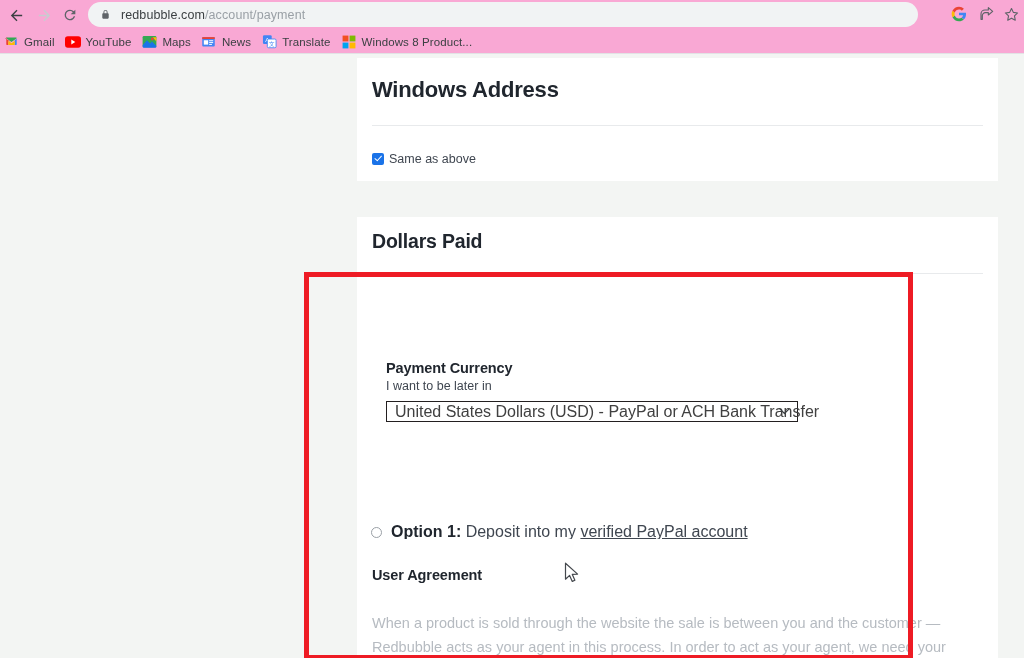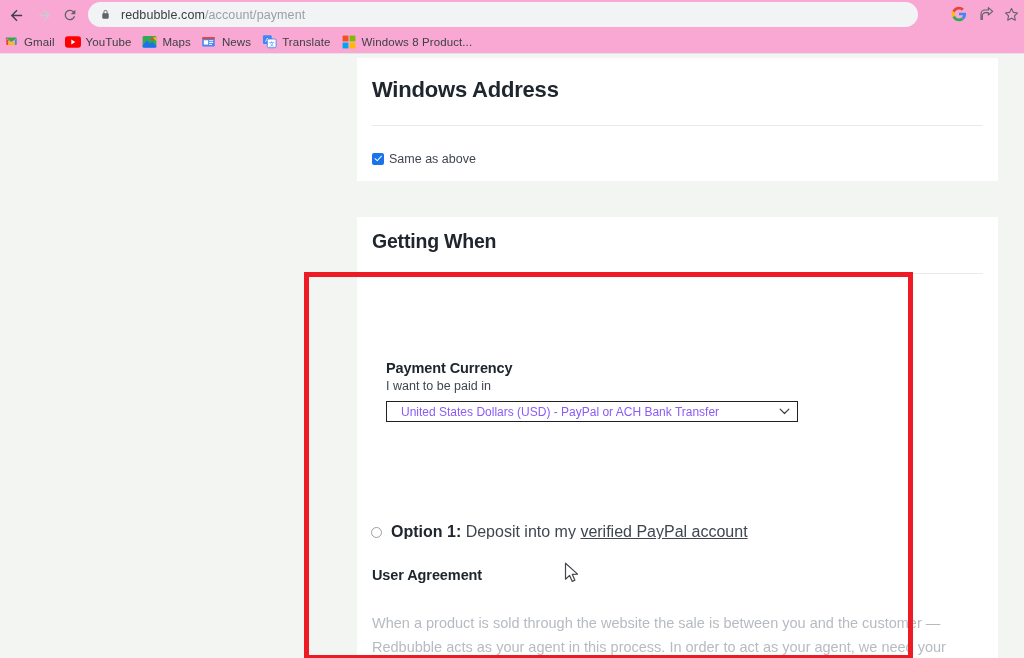--- a/index.html
+++ b/index.html
@@ -179,23 +179,23 @@
   }
   #currency-select {
     margin-top: 8px;
     width: 412px; height: 21px;
     background: #ffffff;
     border: 1.6px solid #231f20;
     display: flex; align-items: center;
     position: relative;
   }
   #currency-select-value {
-    font-size: 12px;
-    color: #8b5cf6;
-    margin-left: 14px;
+    font-size: 16px;
+    color: #404040;
+    margin-left: 8px;
     white-space: nowrap;
   }
   #currency-chevron {
     position: absolute; right: 7px; top: 50%;
     transform: translateY(-60%);
   }
 
   #currency-warning {
     position: absolute; left: 30px; top: 237px;
     font-size: 11.5px;
@@ -395,26 +395,26 @@
   <div class="card" id="card-postal">
     <div class="card-heading" id="postal-heading">Windows Address</div>
     <div class="card-divider" id="postal-divider"></div>
     <div id="same-as-above-row">
       <span class="cbox"></span>
       <span id="same-as-above-label">Same as above</span>
     </div>
   </div>
 
   <div class="card" id="card-paid">
-    <div class="card-heading" id="paid-heading">Getting When</div>
+    <div class="card-heading" id="paid-heading">Dollars Paid</div>
     <div class="card-divider" id="paid-divider"></div>
 
     <div id="payment-currency-block">
       <div id="payment-currency-title">Payment Currency</div>
-      <div id="payment-currency-sub">I want to be paid in</div>
+      <div id="payment-currency-sub">I want to be later in</div>
 
       <div id="currency-select">
         <span id="currency-select-value">United States Dollars (USD) - PayPal or ACH Bank Transfer</span>
         <svg id="currency-chevron" width="11" height="7" viewBox="0 0 12 8" aria-hidden="true">
           <path d="M1 1.5L6 6.5l5-5" fill="none" stroke="#3c4043" stroke-width="1.4" stroke-linecap="round" stroke-linejoin="round"></path>
         </svg>
       </div>
     </div>
 
 

